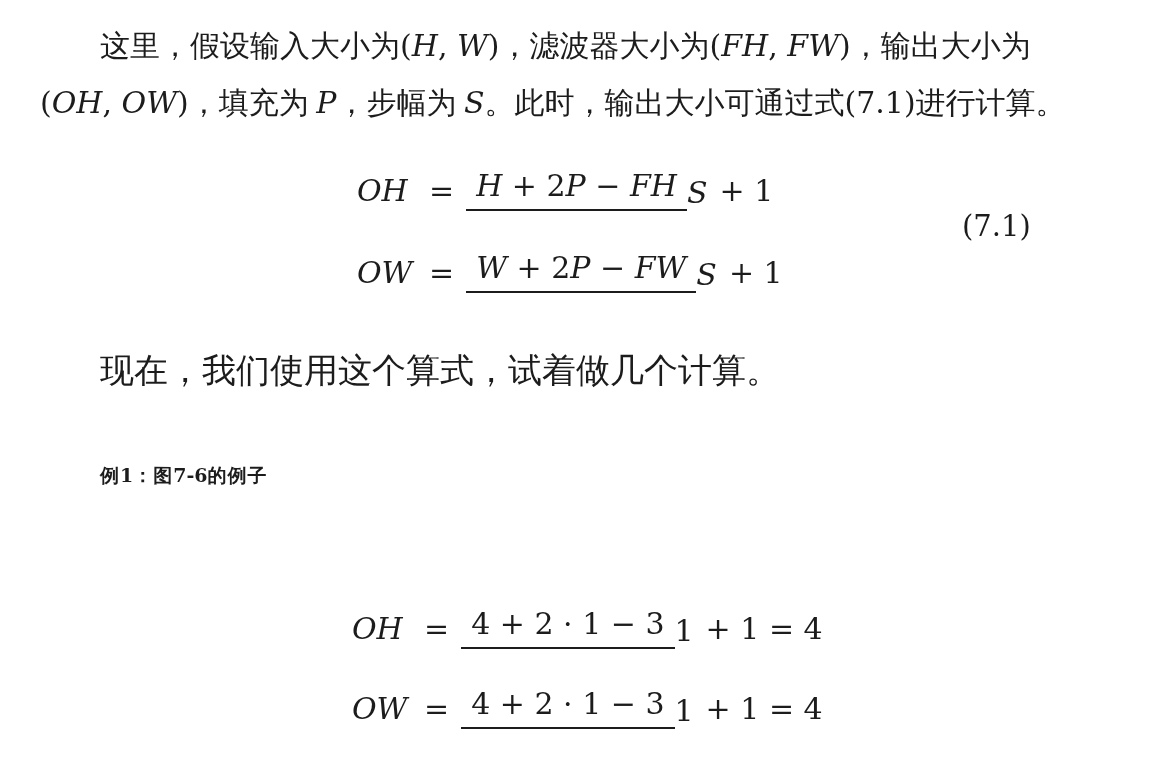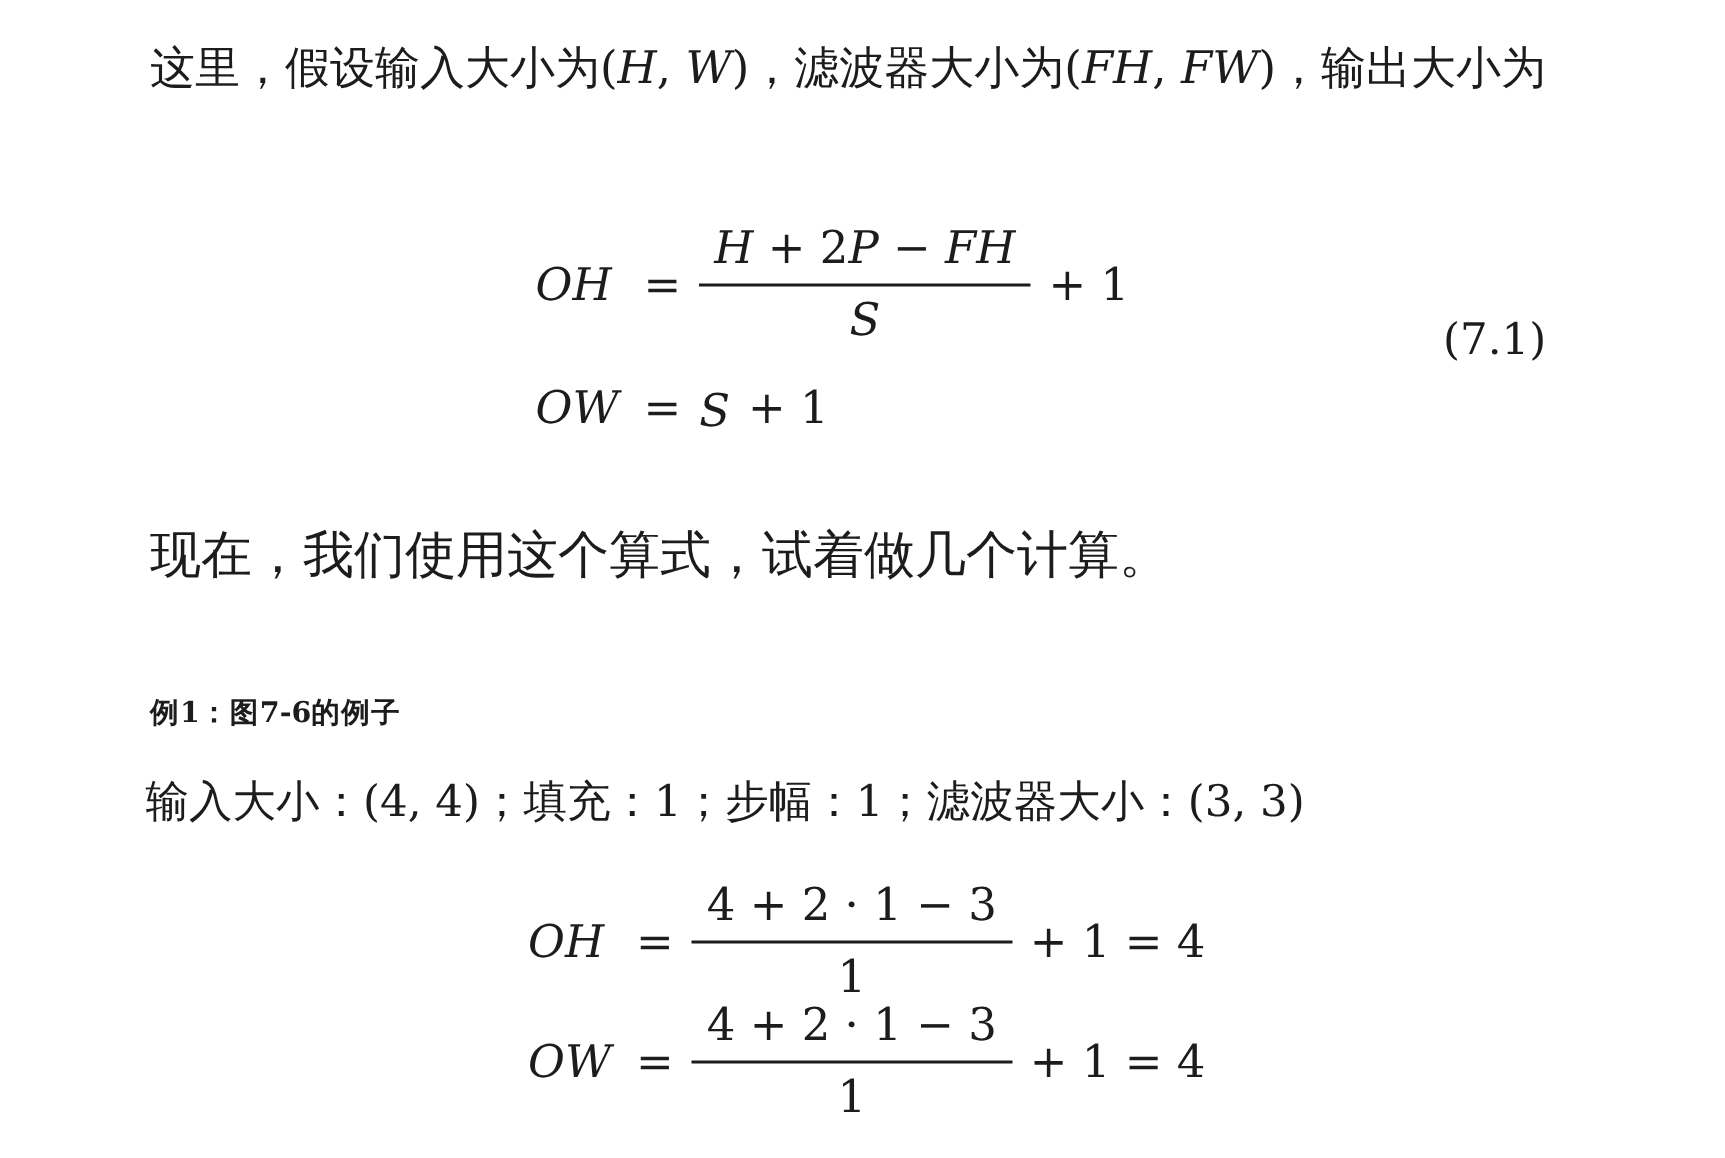--- a/index.html
+++ b/index.html
@@ -48,21 +48,21 @@
     display: flex;
     align-items: center;
     height: 80px;
     font-size: 30px;
     white-space: nowrap;
   }
   .eq-lhs { display: inline-block; min-width: 60px; }
   .eq-sign { margin: 0 12px; font-family: "DejaVu Serif", serif; }
   .frac {
     display: inline-flex;
-    flex-direction: column;
+    flex-direction: row;
     align-items: center;
     text-align: center;
   }
   .frac .num {
     line-height: 34px;
     padding: 0 10px 6px;
     border-bottom: 2px solid #1c1c1c;
   }
   .frac .den {
     line-height: 34px;
@@ -104,48 +104,49 @@
     white-space: nowrap;
   }
 </style>
 </head>
 <body>
 
 <div class="page">
 
   <div id="intro">
     <div class="textline indent"><span class="s-cn">这里，假设输入大小为</span><span class="s-rm">(</span><span class="s-it">H</span><span class="s-rm">, </span><span class="s-it">W</span><span class="s-rm">)</span><span class="s-cn">，滤波器大小为</span><span class="s-rm">(</span><span class="s-it">FH</span><span class="s-rm">, </span><span class="s-it">FW</span><span class="s-rm">)</span><span class="s-cn">，输出大小为</span></div>
+    <div class="textline"><span class="s-rm">(</span><span class="s-it">OH</span><span class="s-rm">, </span><span class="s-it">OW</span><span class="s-rm">)</span><span class="s-cn">，填充为 </span><span class="s-it">P</span><span class="s-cn">，步幅为 </span><span class="s-it">S</span><span class="s-cn">。此时，输出大小可通过式</span><span class="s-rm">(7.1)</span><span class="s-cn">进行计算。</span></div>
   </div>
 
   <div id="eq71" class="eq-block">
     <div class="eq-row">
       <span class="eq-lhs"><span class="s-it">OH</span></span>
       <span class="eq-sign">=</span>
       <span class="frac">
         <span class="num"><span class="s-it">H</span><span class="s-rm"> + 2</span><span class="s-it">P</span><span class="s-rm"> − </span><span class="s-it">FH</span></span>
         <span class="den"><span class="s-it">S</span></span>
       </span>
       <span class="eq-rhs"><span class="s-rm">+ 1</span></span>
     </div>
     <div class="eq-row">
       <span class="eq-lhs"><span class="s-it">OW</span></span>
       <span class="eq-sign">=</span>
       <span class="frac">
+        <span class="num"><span class="s-it">W</span><span class="s-rm"> + 2</span><span class="s-it">P</span><span class="s-rm"> − </span><span class="s-it">FW</span></span>
         <span class="den"><span class="s-it">S</span></span>
       </span>
       <span class="eq-rhs"><span class="s-rm">+ 1</span></span>
     </div>
   </div>
   <div class="eq-number">(7.1)</div>
 
   <div id="transition" class="textline"><span class="s-cn">现在，我们使用这个算式，试着做几个计算。</span></div>
 
   <div id="heading"><span class="s-cnb">例</span><span class="s-rmb">1</span><span class="s-cnb">：</span><span class="s-cnb">图</span><span class="s-rmb">7-6</span><span class="s-cnb">的例子</span></div>
 
-  <div id="params"><span class="s-cn">输入大小：</span><span class="s-rm">(4, 4)</span><span class="s-cn">；填充：</span><span class="s-rm">1</span><span class="s-cn">；步幅：</span><span class="s-rm">1</span><span class="s-cn">；滤波器大小：</span><span class="s-rm">(3, 3)</span></div>
 
   <div id="eqcalc" class="eq-block">
     <div class="eq-row">
       <span class="eq-lhs"><span class="s-it">OH</span></span>
       <span class="eq-sign">=</span>
       <span class="frac">
         <span class="num"><span class="s-rm">4 + 2 · 1 − 3</span></span>
         <span class="den"><span class="s-rm">1</span></span>
       </span>
       <span class="eq-rhs"><span class="s-rm">+ 1 = 4</span></span>

